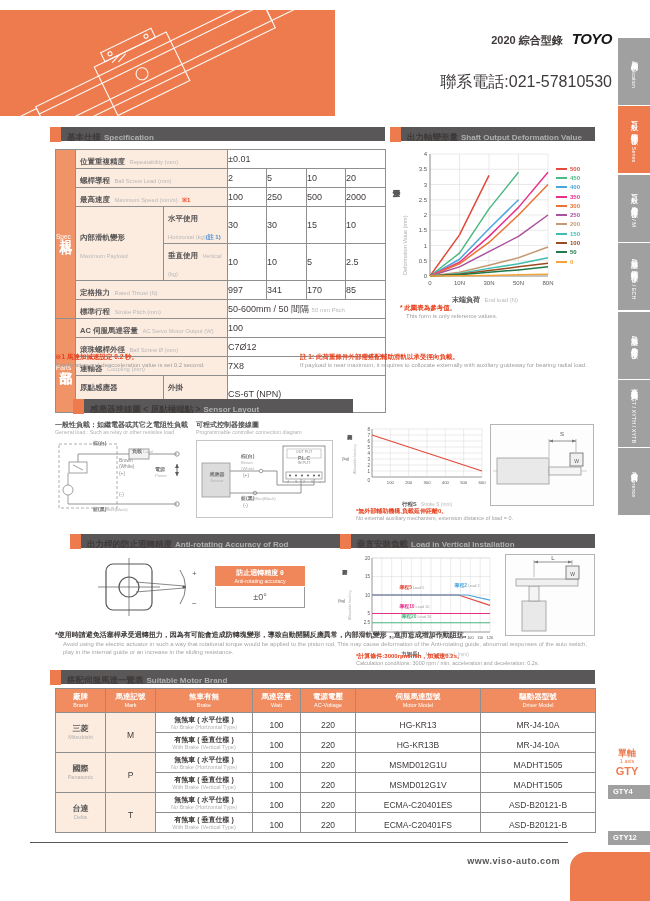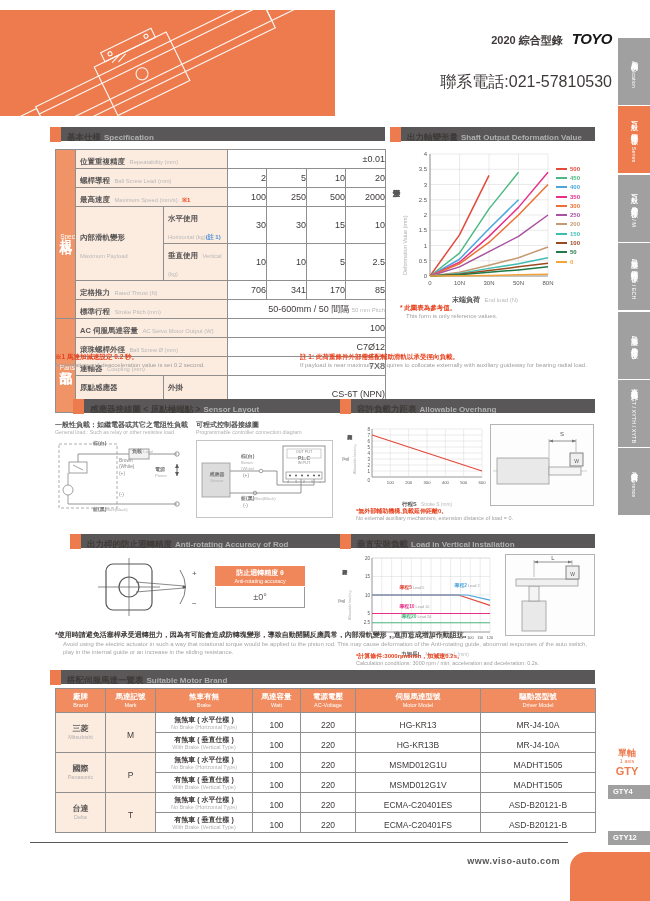--- a/index.html
+++ b/index.html
@@ -29,21 +29,21 @@
   .website{position:absolute;left:395px;top:856px;width:165px;text-align:right;font-size:9px;font-weight:bold;color:#595757;letter-spacing:.5px;}
   
   .sech{position:absolute;height:14px;display:flex;}
   .sech .sq{width:11px;height:15px;background:#ed7b4e;}
   .sech .bar{flex:1;background:#595757;color:#fff;line-height:15px;padding-left:6px;white-space:nowrap;overflow:hidden;}
   .sech .bzh{font-size:8.5px;font-weight:bold;}
   .sech .ben{font-size:8px;font-weight:bold;margin-left:3px;}
   
   table{border-collapse:collapse;}
   .spec{position:absolute;left:55px;top:149px;width:330px;table-layout:fixed;}
-  .spec td{border:1px solid #8f8f8f;padding:0;height:17px;text-align:right;vertical-align:middle;}
+  .spec td{border:1px solid #8f8f8f;padding:0;height:17px;text-align:left;vertical-align:middle;}
   .spec td.lbl{background:#fcebdf;text-align:left;padding-left:4px;}
   .spec td.val{background:#fff;font-size:9px;color:#3e3a39;}
   .lzh{font-size:7.5px;font-weight:bold;color:#595757;}
   .len{font-size:5.8px;color:#b9b9b9;}
   .mark-red{font-size:6px;color:#e8401c;font-weight:bold;}
   .mark-blue{font-size:6px;color:#4a90d9;font-weight:bold;}
   .vgroup{background:#f09468;color:#fff;}
   .vzh{writing-mode:vertical-rl;font-size:13px;font-weight:bold;letter-spacing:2px;margin:0 auto;}
   .ven{font-size:6.5px;}
   .valsub{font-size:6px;color:#b9b9b9;}
@@ -214,21 +214,21 @@
     </tr>
     <tr>
       <td class="lbl"><span class="lzh">垂直使用</span> <span class="len">Vertical (kg)</span></td>
       <td class="val">10</td>
       <td class="val">10</td>
       <td class="val">5</td>
       <td class="val">2.5</td>
     </tr>
     <tr>
       <td colspan="2" class="lbl"><span class="lzh">定格推力</span> <span class="len">Rated Thrust (N)</span></td>
-      <td class="val">706</td>
+      <td class="val">997</td>
       <td class="val">341</td>
       <td class="val">170</td>
       <td class="val">85</td>
     </tr>
     <tr>
       <td colspan="2" class="lbl"><span class="lzh">標準行程</span> <span class="len">Stroke Pitch (mm)</span></td>
       <td colspan="4" class="val"><span>50-600mm / 50 間隔</span> <span class="valsub">50 mm Pitch</span></td>
     </tr>
     <tr>
       <td rowspan="4" class="vgroup">
@@ -430,24 +430,20 @@
     </svg>
     <span class="slab" style="left:8px;top:30px;width:24px;text-align:center;"><b>感應器</b><br><span class="g">Sensor</span></span>
     <span class="slab" style="left:90px;top:9px;width:34px;text-align:center;font-size:3.8px;"><span>OUT PUT</span><br><b>P.L.C</b><br><span>IN PUT</span></span>
     <span class="slab g" style="left:90px;top:39px;font-size:3.6px;letter-spacing:2.5px;">4 3 2 1 +</span>
     <span class="slab" style="left:44px;top:12px;"><b>棕(白)</b><br><span class="g">Brown</span><br><span class="g">(White)</span></span>
     <span class="slab" style="left:46px;top:32px;">(+)</span>
     <span class="slab" style="left:44px;top:54px;"><b>藍(黑)</b><span class="g">Blue(Black)</span></span>
     <span class="slab" style="left:46px;top:62px;">(-)</span>
   </div>
 
-  <div class="sech" style="left:340px;top:399px;width:255px;">
-    <span class="sq"></span>
-    <span class="bar"><span class="bzh">容許負載力距表</span><span class="ben">Allowable Overhang</span></span>
-  </div>
   <svg id="over-chart" class="abs" style="left:356px;top:424px;" width="132" height="66">
       <line x1="16" y1="53" x2="126" y2="53" stroke="#8a8a8a" stroke-width="0.9"></line>
       <line x1="16" y1="47" x2="126" y2="47" stroke="#d4d4d4" stroke-width="0.45"></line>
       <line x1="16" y1="41" x2="126" y2="41" stroke="#d4d4d4" stroke-width="0.45"></line>
       <line x1="16" y1="35" x2="126" y2="35" stroke="#d4d4d4" stroke-width="0.45"></line>
       <line x1="16" y1="29" x2="126" y2="29" stroke="#d4d4d4" stroke-width="0.45"></line>
       <line x1="16" y1="23" x2="126" y2="23" stroke="#d4d4d4" stroke-width="0.45"></line>
       <line x1="16" y1="17" x2="126" y2="17" stroke="#d4d4d4" stroke-width="0.45"></line>
       <line x1="16" y1="11" x2="126" y2="11" stroke="#d4d4d4" stroke-width="0.45"></line>
       <line x1="16" y1="5" x2="126" y2="5" stroke="#d4d4d4" stroke-width="0.45"></line>

